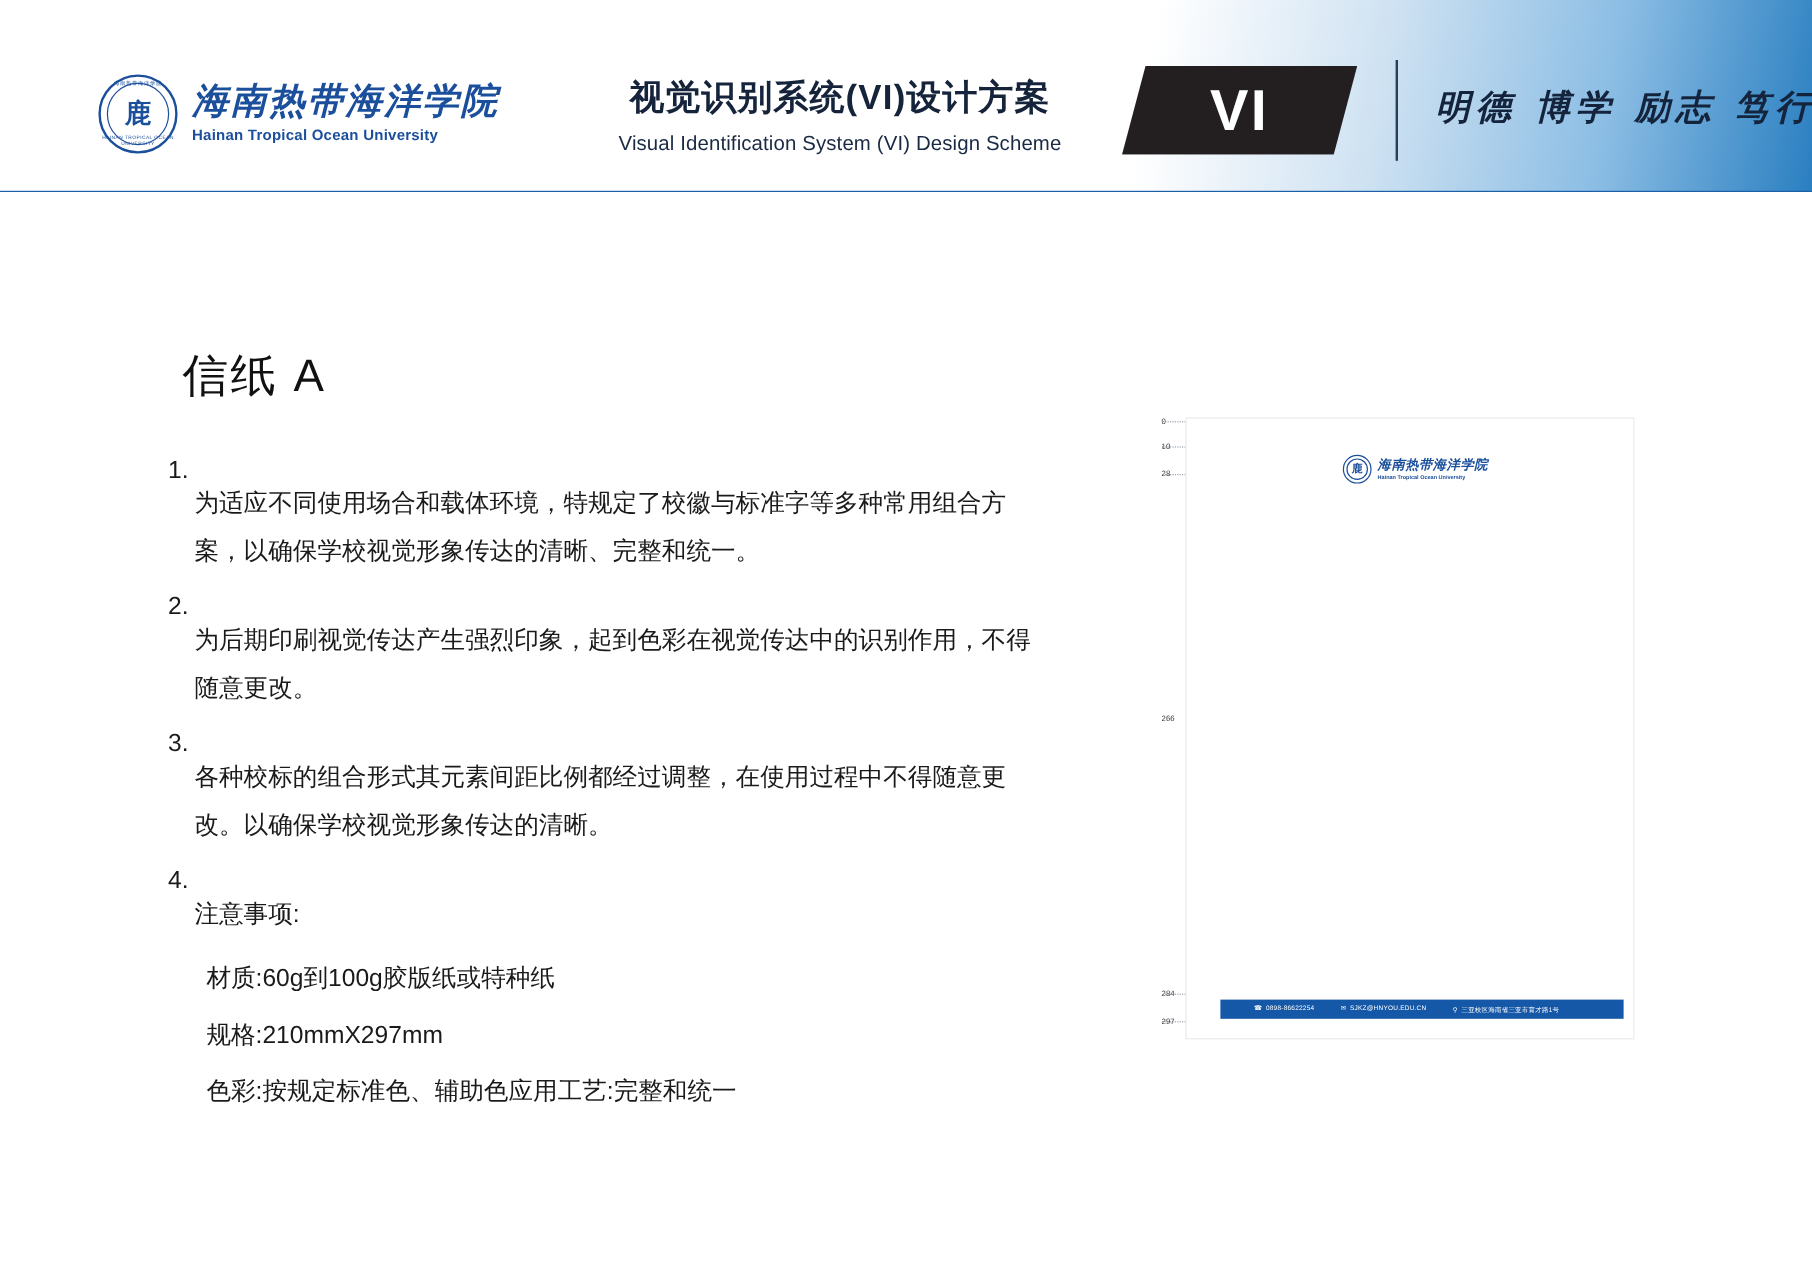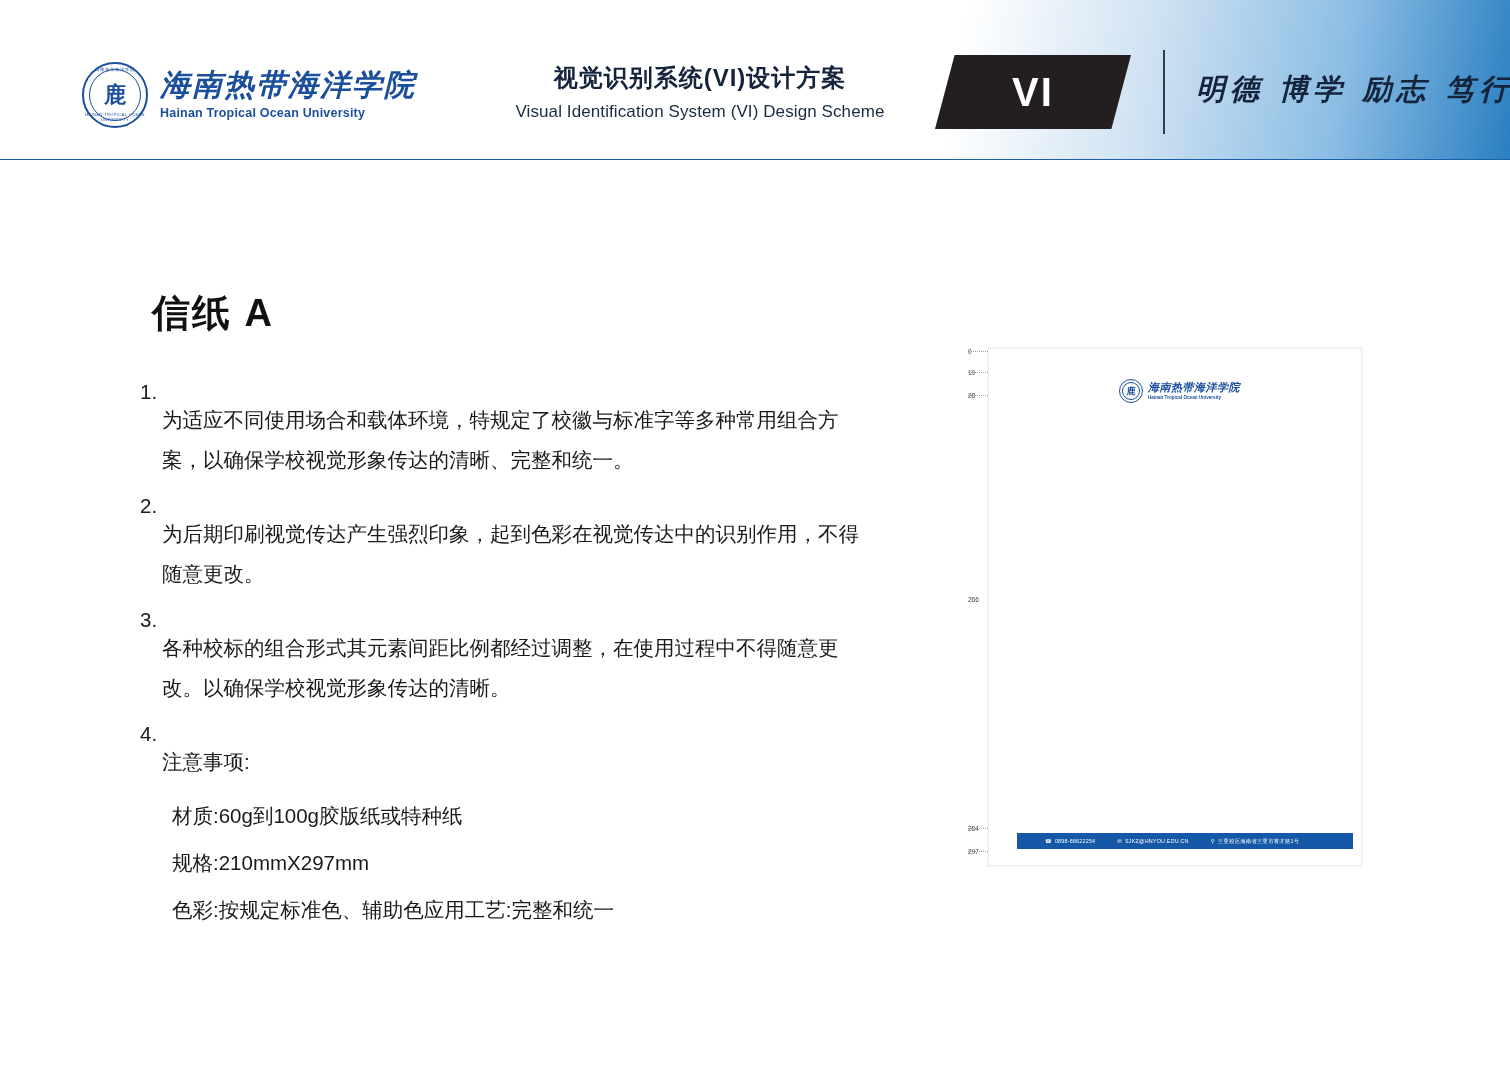--- a/index.html
+++ b/index.html
@@ -108,21 +108,21 @@
     letter-spacing: 0.2px;
   }
 
   .title-block {
     position: absolute;
     left: 470px; top: 62px;
     width: 460px;
     text-align: center;
   }
   .title-cn {
-    font-size: 24px;
+    font-size: 29px;
     font-weight: bold;
     color: #15233b;
     letter-spacing: 1px;
   }
   .title-en {
     margin-top: 8px;
     font-size: 17px;
     color: #1b2a44;
     letter-spacing: 0.1px;
   }
@@ -132,21 +132,21 @@
     left: 935px; top: 55px;
     width: 196px; height: 74px;
     background: #231f20;
     clip-path: polygon(10% 0%, 100% 0%, 90% 100%, 0% 100%);
     display: flex;
     align-items: center;
     justify-content: center;
   }
   .vi-badge span {
     color: #ffffff;
-    font-size: 40px;
+    font-size: 48px;
     font-weight: bold;
     letter-spacing: 2px;
   }
 
   .divider-bar {
     position: absolute;
     left: 1163px; top: 50px;
     width: 2px; height: 84px;
     background: #2b3e59;
   }
@@ -161,21 +161,21 @@
     color: #14243c;
     letter-spacing: 5px;
     white-space: nowrap;
   }
 
   
   .page-title {
     position: absolute;
     left: 152px; top: 288px;
     font-size: 38px;
-    font-weight: bold;
+    font-weight: normal;
     color: #111111;
     letter-spacing: 2px;
     text-align: center;
   }
 
   .notes {
     position: absolute;
     left: 140px; top: 372px;
     width: 720px;
   }

